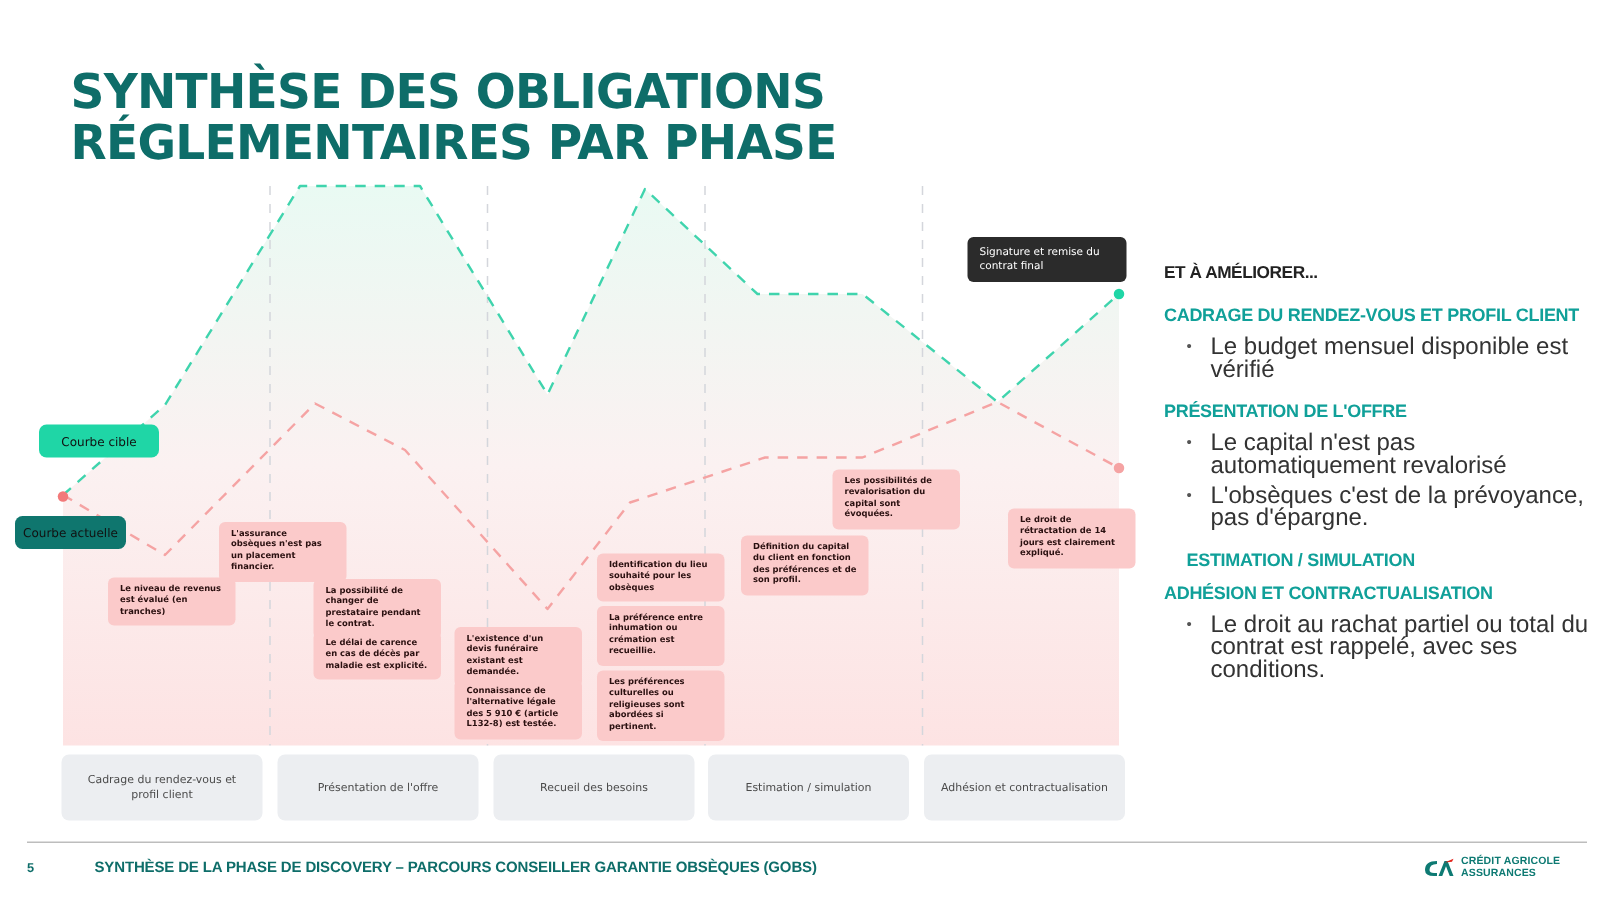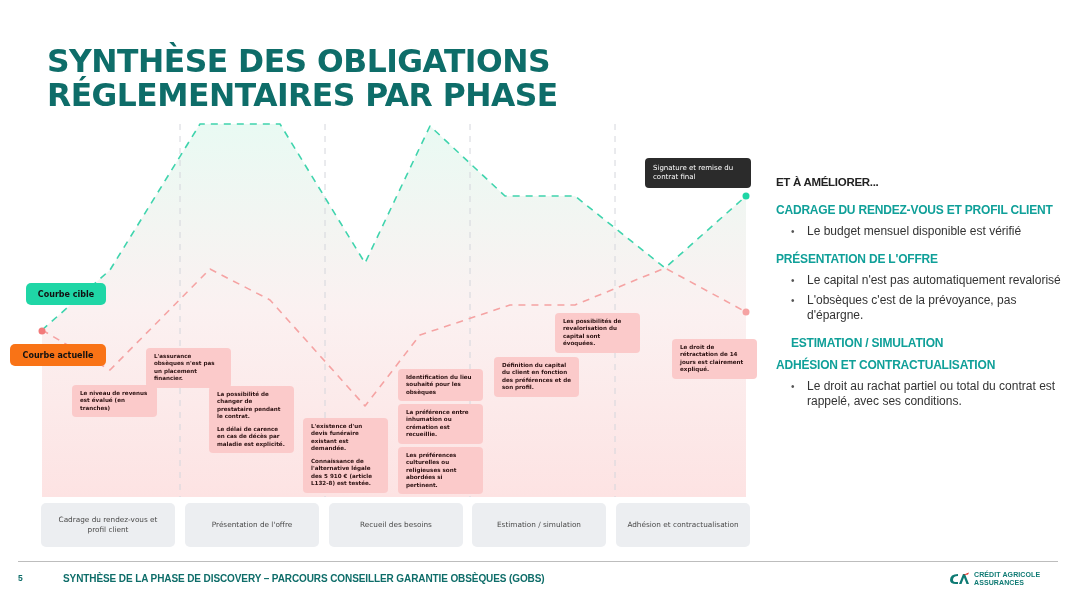--- a/index.html
+++ b/index.html
@@ -13,25 +13,25 @@
       color: #0e6d69; transform: scaleX(0.98); transform-origin: left top;
     }
     .title div { white-space: nowrap; }
 
     
     .chart { position: absolute; left: 0; top: 0; width: 760px; height: 560px; }
     .chart svg { position: absolute; left: 0; top: 0; }
 
     .legend {
       position: absolute; height: 22px; border-radius: 5px;
-      font-family: "DejaVu Sans", sans-serif; font-size: 8px; font-weight: bold;
+      font-family: "DejaVu Sans", sans-serif; font-size: 8px; font-weight: normal;
       display: flex; align-items: center; justify-content: center; color: #111;
     }
     .legend.cible { left: 26px; top: 283px; width: 80px; background: #1fd6a6; }
-    .legend.actuelle { left: 10px; top: 344px; width: 96px; background: #f97316; }
+    .legend.actuelle { left: 10px; top: 344px; width: 74px; background: #0f766e; }
 
     .note {
       position: absolute; background: #fbcaca; border-radius: 4px;
       font-family: "DejaVu Sans", sans-serif; font-size: 5.6px; line-height: 7.4px;
       color: #2a1010; padding: 5px 8px; font-weight: 600;
     }
     .note.dark { background: #2b2b2b; color: #ffffff; font-size: 7px; line-height: 9px; font-weight: normal; padding: 6px 8px; }
 
     .phase {
       position: absolute; top: 503px; height: 44px; width: 134px;
@@ -39,21 +39,21 @@
       display: flex; align-items: center; justify-content: center; text-align: center;
       font-family: "DejaVu Sans", sans-serif; font-size: 7.3px; line-height: 10px; color: #4a4a4a;
       padding: 0 8px;
     }
 
     
     .panel { position: absolute; left: 776px; top: 128px; width: 285px; }
     .panel .intro { font-size: 11.5px; font-weight: bold; color: #222; letter-spacing: -0.3px; margin-bottom: 14px; margin-top: 48px; }
     .panel h3 { font-size: 12px; font-weight: bold; color: #10a099; line-height: 17px; letter-spacing: -0.2px; margin-bottom: 5px; }
     .panel ul { list-style: none; margin: 0 0 12px 0; }
-    .panel li { position: relative; padding-left: 31px; font-size: 12px; line-height: 15px; color: #333; margin-bottom: 5px; }
+    .panel li { position: relative; padding-left: 31px; font-size: 16px; line-height: 15px; color: #333; margin-bottom: 5px; }
     .panel li::before { content: "•"; position: absolute; left: 15px; top: 0; color: #555; font-size: 10px; }
     .panel h3.indent { padding-left: 15px; }
 
     .footer-line { position: absolute; left: 18px; top: 561px; width: 1040px; height: 1px; background: #bdbdbd; }
     .footer-num { position: absolute; left: 18px; top: 573px; font-size: 8.5px; font-weight: bold; color: #0e6d69; }
     .footer-text { position: absolute; left: 63px; top: 573px; font-size: 10px; font-weight: bold; color: #0e6d69; letter-spacing: -0.1px; }
     .logo { position: absolute; left: 948px; top: 571px; display: flex; align-items: center; gap: 4px; }
     .logo .mark { width: 22px; height: 14px; }
     .logo .txt { font-size: 7px; line-height: 7.5px; color: #0e7a73; font-weight: bold; letter-spacing: 0.1px; }
   </style>

